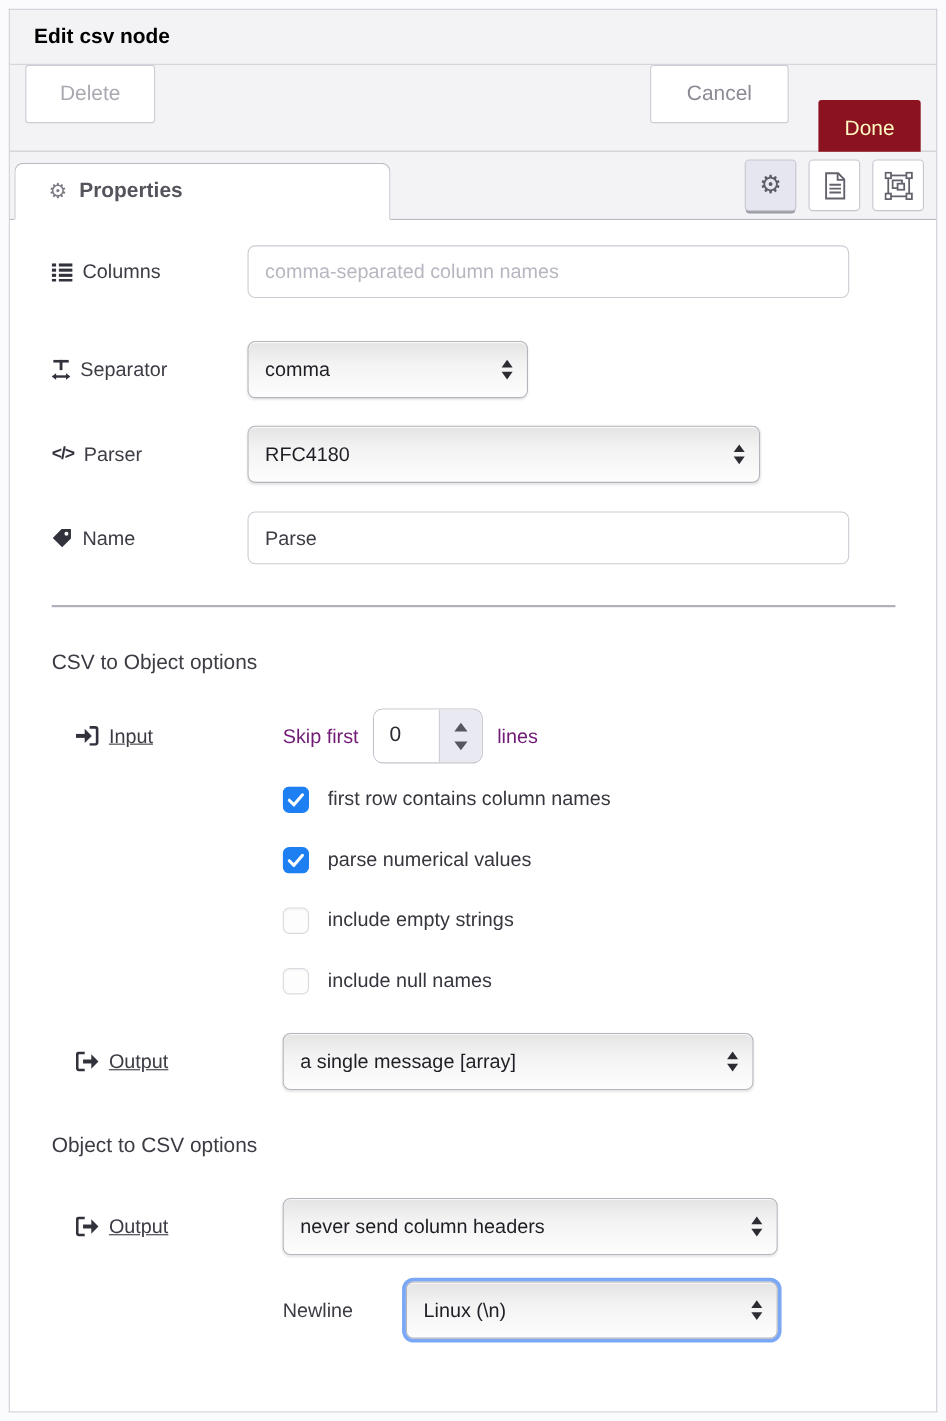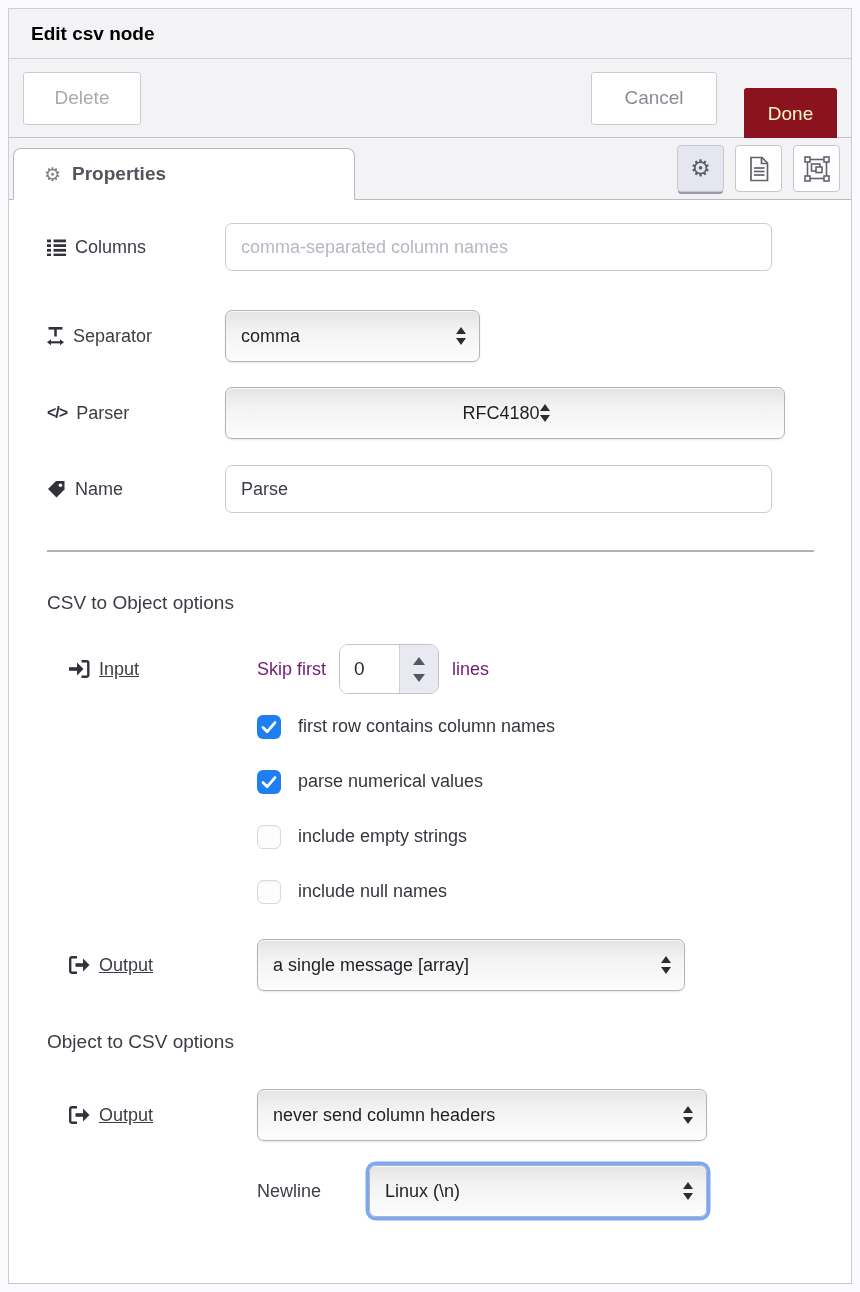--- a/index.html
+++ b/index.html
@@ -9,21 +9,21 @@
             border:1px solid #cdcdd6; border-bottom:1px solid #c6c6cf;
             background:#fff; display:flex; flex-direction:column; }
 
   
   .tray-header { height:50px; background:#f3f3f6; border-bottom:1px solid #cfcfd6;
                  display:flex; align-items:center; padding-left:22px;
                  font-size:19px; font-weight:bold; color:#000000; }
 
   
   .toolbar { height:79px; background:#f3f3f6; border-bottom:1px solid #c2c2ca;
-             display:flex; align-items:center; padding:0 14px; }
+             display:flex; padding:0 14px; }
   .btn { height:53px; font-size:19px; border-radius:3px; cursor:pointer;
          font-family:"Liberation Sans", sans-serif; }
   .btn-delete { width:118px; background:#fff; border:1px solid #ccccd4; color:#a9a9b2; }
   .btn-cancel { width:126px; background:#fff; border:1px solid #ccccd4; color:#8b8b95; margin-right:27px; }
   .btn-done   { width:93px; border:none; color:#fef9c3;margin-top:32px; }
   .toolbar .spacer { flex:1; }
 
   
   .tabbar { height:62px; background:#f3f3f6; border-bottom:1px solid #b9b9c1; position:relative; }
   .tab { position:absolute; left:4px; bottom:-1px; width:342px; height:52px;
@@ -58,21 +58,21 @@
             padding:0 13px 0 15px; font-size:18px; color:#1e1e25; cursor:pointer; }
   .updown { display:flex; flex-direction:column; align-items:center; gap:4px; }
   .tri-up   { width:0; height:0; border-left:5px solid transparent; border-right:5px solid transparent; border-bottom:7px solid #2c2c33; }
   .tri-down { width:0; height:0; border-left:5px solid transparent; border-right:5px solid transparent; border-top:7px solid #2c2c33; }
 
   .r-columns   { margin-bottom:39px; }
   .r-separator { margin-bottom:25px; }
   .r-parser    { margin-bottom:26px; }
   .in-columns, .in-name { width:547px; }
   .sel-separator { width:255px; }
-  .sel-parser { width:560px;justify-content:center; }
+  .sel-parser { width:466px; }
 
   .divider { border:none; border-top:2px solid #b1b1bd; margin-top:37px; }
   .section-title { margin-top:40px; font-size:19px; color:#3c3c45; }
 
   .row-indent .row-label { padding-left:22px; width:210px;text-decoration:underline; }
 
   .r-input { margin-top:30px; }
   .skip-text { font-size:18px; color:#701a75; }
   .spinner { display:flex; align-items:stretch; height:50px; border:1px solid #c2c2cc;
              border-radius:9px; overflow:hidden; margin:0 13px; background:#fff; }

